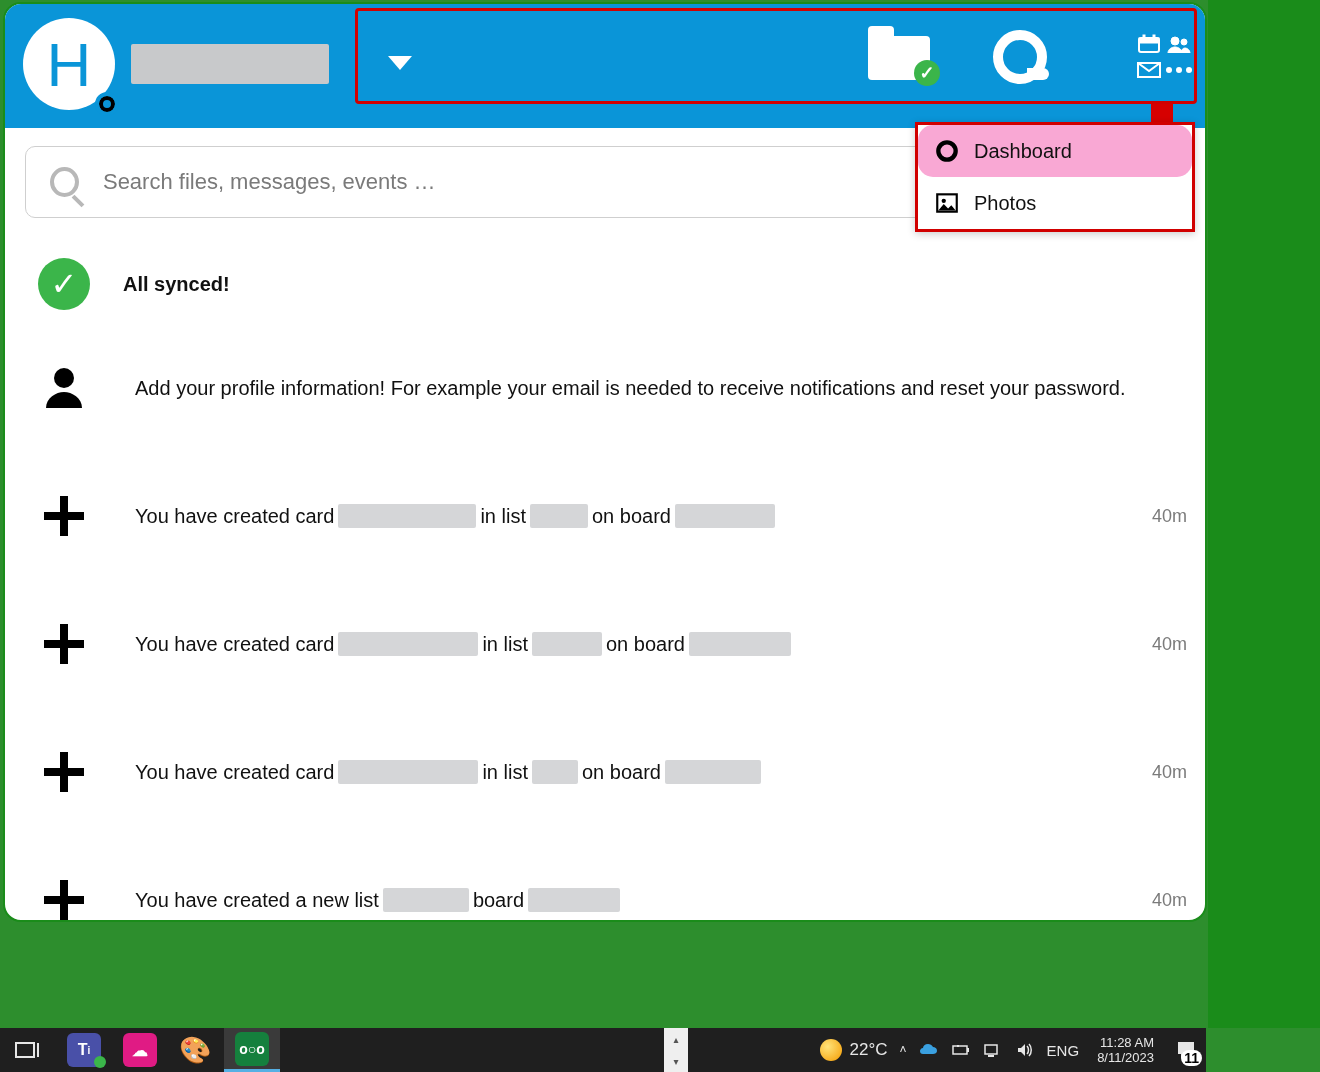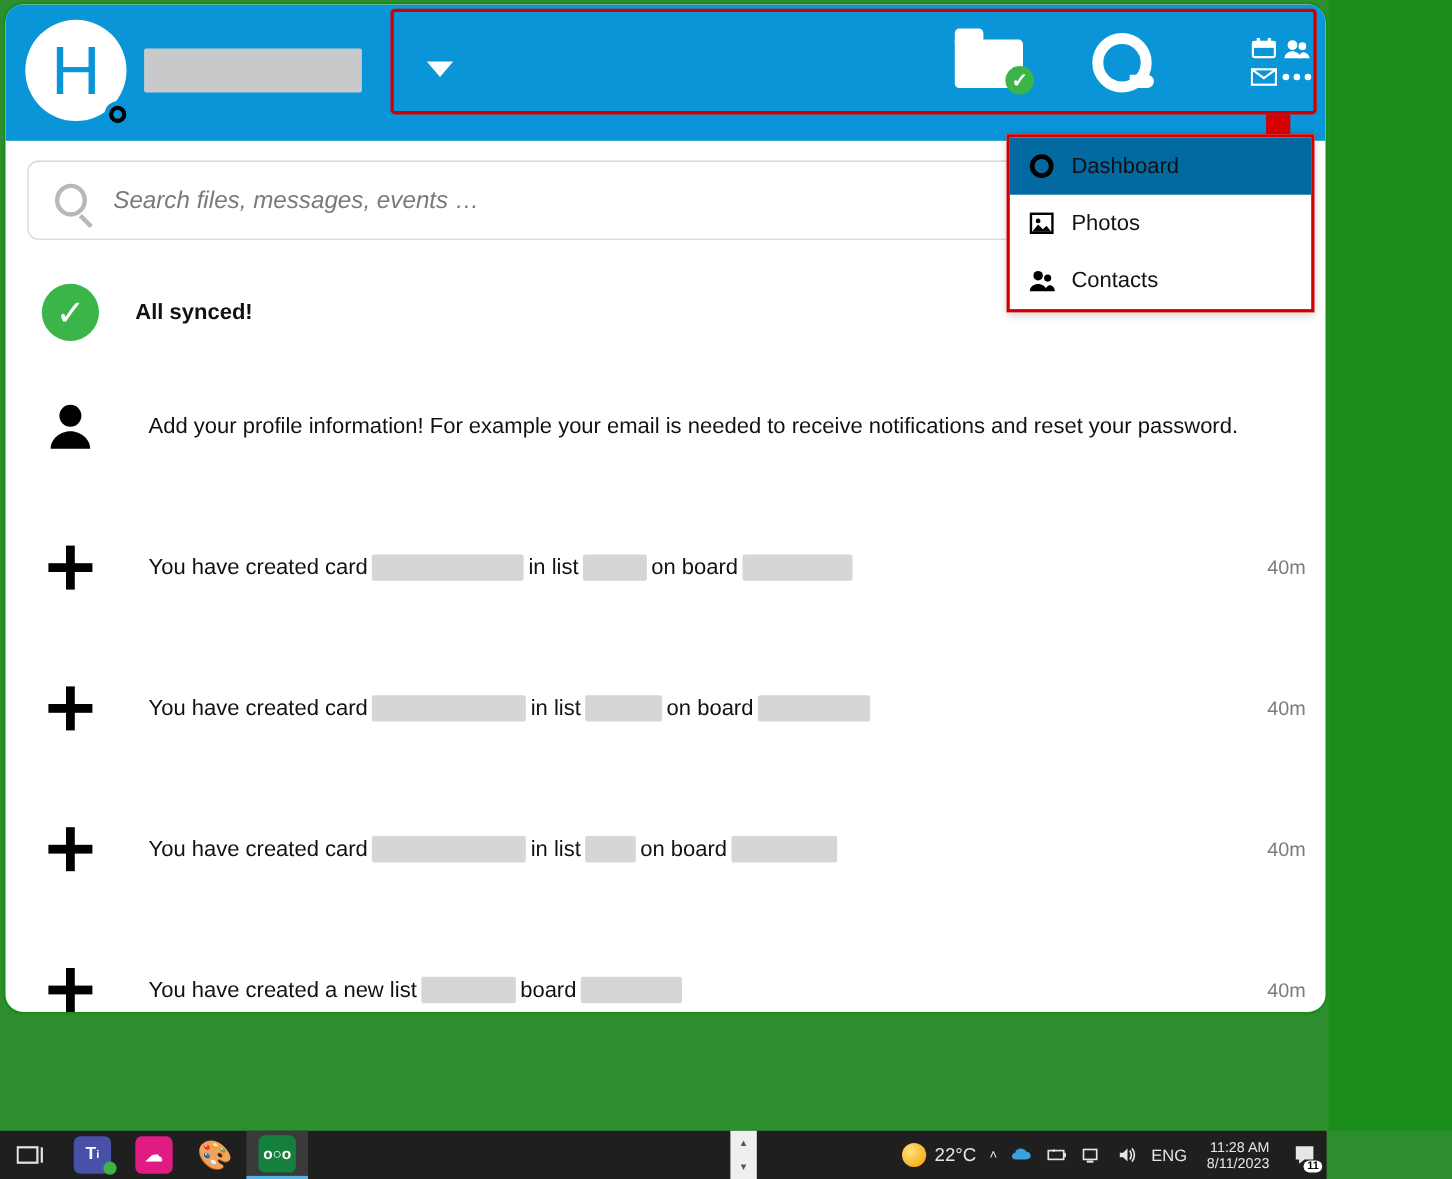--- a/index.html
+++ b/index.html
@@ -111,40 +111,40 @@
     border:3px solid #d10000;
     box-shadow: 0 2px 8px rgba(0,0,0,.2);
     z-index:10;
   }
   .dd-item{
     display:flex; align-items:center; gap:14px;
     padding:13px 16px;
     font-size:20px; color:#111;
     cursor:pointer;
   }
-  .dd-item.active{ background:#0369a1; }
+  .dd-item.active{ background:#f9a8d4;border-radius:15px; }
   .dd-ico{ width:26px;height:26px; display:flex;align-items:center;justify-content:center; }
   .dd-ico svg{ width:26px;height:26px; }
 
   
   .searchbar{
     position:absolute; left:20px; top:142px;
     width:1160px; height:72px;
     border:1px solid #cfcfcf; border-radius:10px;
     display:flex; align-items:center; gap:24px; padding:0 24px;
     color:#7a7a7a; font-size:22px;
   }
   .searchbar .mag{
     width:30px;height:30px;border:4px solid #b8b8b8;border-radius:50%;position:relative;
   }
   .searchbar .mag::after{
     content:"";position:absolute;right:-10px;bottom:-10px;width:14px;height:4px;background:#b8b8b8;transform:rotate(45deg);
   }
   .searchbar input{
-    border:none;outline:none;font-size:22px;color:#7f1d1d;width:100%;font-style:italic;
+    border:none;outline:none;font-size:22px;color:#7f1d1d;width:100%;
   }
   .searchbar input::placeholder{color:#7a7a7a;}
 
   
   .feed{ position:absolute; left:28px; top:240px; width:1158px; }
   .feed-row{ display:flex; align-items:center; min-height:128px; position:relative; }
   .feed-ico{ width:62px; display:flex; justify-content:center; }
   .feed-text{ font-size:20px; color:#111; margin-left:40px; flex:1; display:flex; align-items:center; flex-wrap:wrap; gap:4px;}
   .chip{ display:inline-block; height:24px; background:#d5d6d8; border-radius:2px; vertical-align:middle; }
   .ts{ position:absolute; right:4px; color:#7b7b7b; font-size:18px; }
@@ -168,21 +168,21 @@
   .tb-spacer{ flex:1; }
   .tb-right{ display:flex; align-items:center; gap:12px; padding-right:6px; height:100%; }
   .tb-right .grp{ display:flex;align-items:center;gap:12px; }
   .weather{ display:flex;align-items:center;gap:8px;font-size:17px; }
   .sun{ width:22px;height:22px;border-radius:50%;background:radial-gradient(circle at 35% 35%,#ffe37a,#f59b00);}
   .tray-ico{width:20px;height:20px;position:relative;}
   .tray-ico svg{width:20px;height:20px;fill:#e6e6e6;}
   .clock{ font-size:13px; text-align:right; line-height:15px; padding:0 6px;}
   .notif{ width:28px;height:28px;display:flex;align-items:center;justify-content:center; position:relative;}
   .notif svg{width:22px;height:22px;fill:#e6e6e6;}
-  .notif .bdg{position:absolute;right:-2px;bottom:-2px;background:#fff;color:#000;font-size:10px;border-radius:8px;padding:0 3px;font-weight:bold;}
+  .notif .bdg{position:absolute;right:-2px;bottom:-2px;background:#fff;color:#000;font-size:14px;border-radius:8px;padding:0 3px;font-weight:bold;}
   .scroll-arrows{
     position:absolute; right:518px; top:0; width:24px; height:44px;
     background:#efefef; display:flex;flex-direction:column;
   }
   .scroll-arrows div{flex:1;display:flex;align-items:center;justify-content:center;color:#555;font-size:10px;}
 
   
   .green-strip{ position:absolute; right:0; top:0; width:112px; height:1028px; background:#1a8c1a; }
 </style>
 </head>
@@ -263,31 +263,20 @@
     </div>
     <div class="dd-item">
       <span class="dd-ico">
           <svg viewBox="0 0 24 24">
             <rect x="3" y="4" width="18" height="16" fill="none" stroke="#000" stroke-width="2"></rect>
             <circle cx="9" cy="10" r="2" fill="#000"></circle>
             <path d="M4 19l5-6 4 4 3-3 4 5z" fill="#000"></path>
           </svg>
         </span>
       <span>Photos</span>
-    </div>
-    <div class="dd-item">
-      <span class="dd-ico">
-          <svg viewBox="0 0 24 24">
-            <circle cx="9" cy="8" r="4" fill="#000"></circle>
-            <circle cx="17" cy="10" r="3" fill="#000"></circle>
-            <path d="M2 21c0-4 4-6 7-6s7 2 7 6" fill="#000"></path>
-            <path d="M15 21c0-3 2-5 4-5s4 2 4 5" fill="#000"></path>
-          </svg>
-        </span>
-      <span>Contacts</span>
     </div>
   </div>
 
   <div class="searchbar">
     <div class="mag"></div>
     <input type="text" placeholder="Search files, messages, events …" style="">
   </div>
 
   <div class="feed">
 

